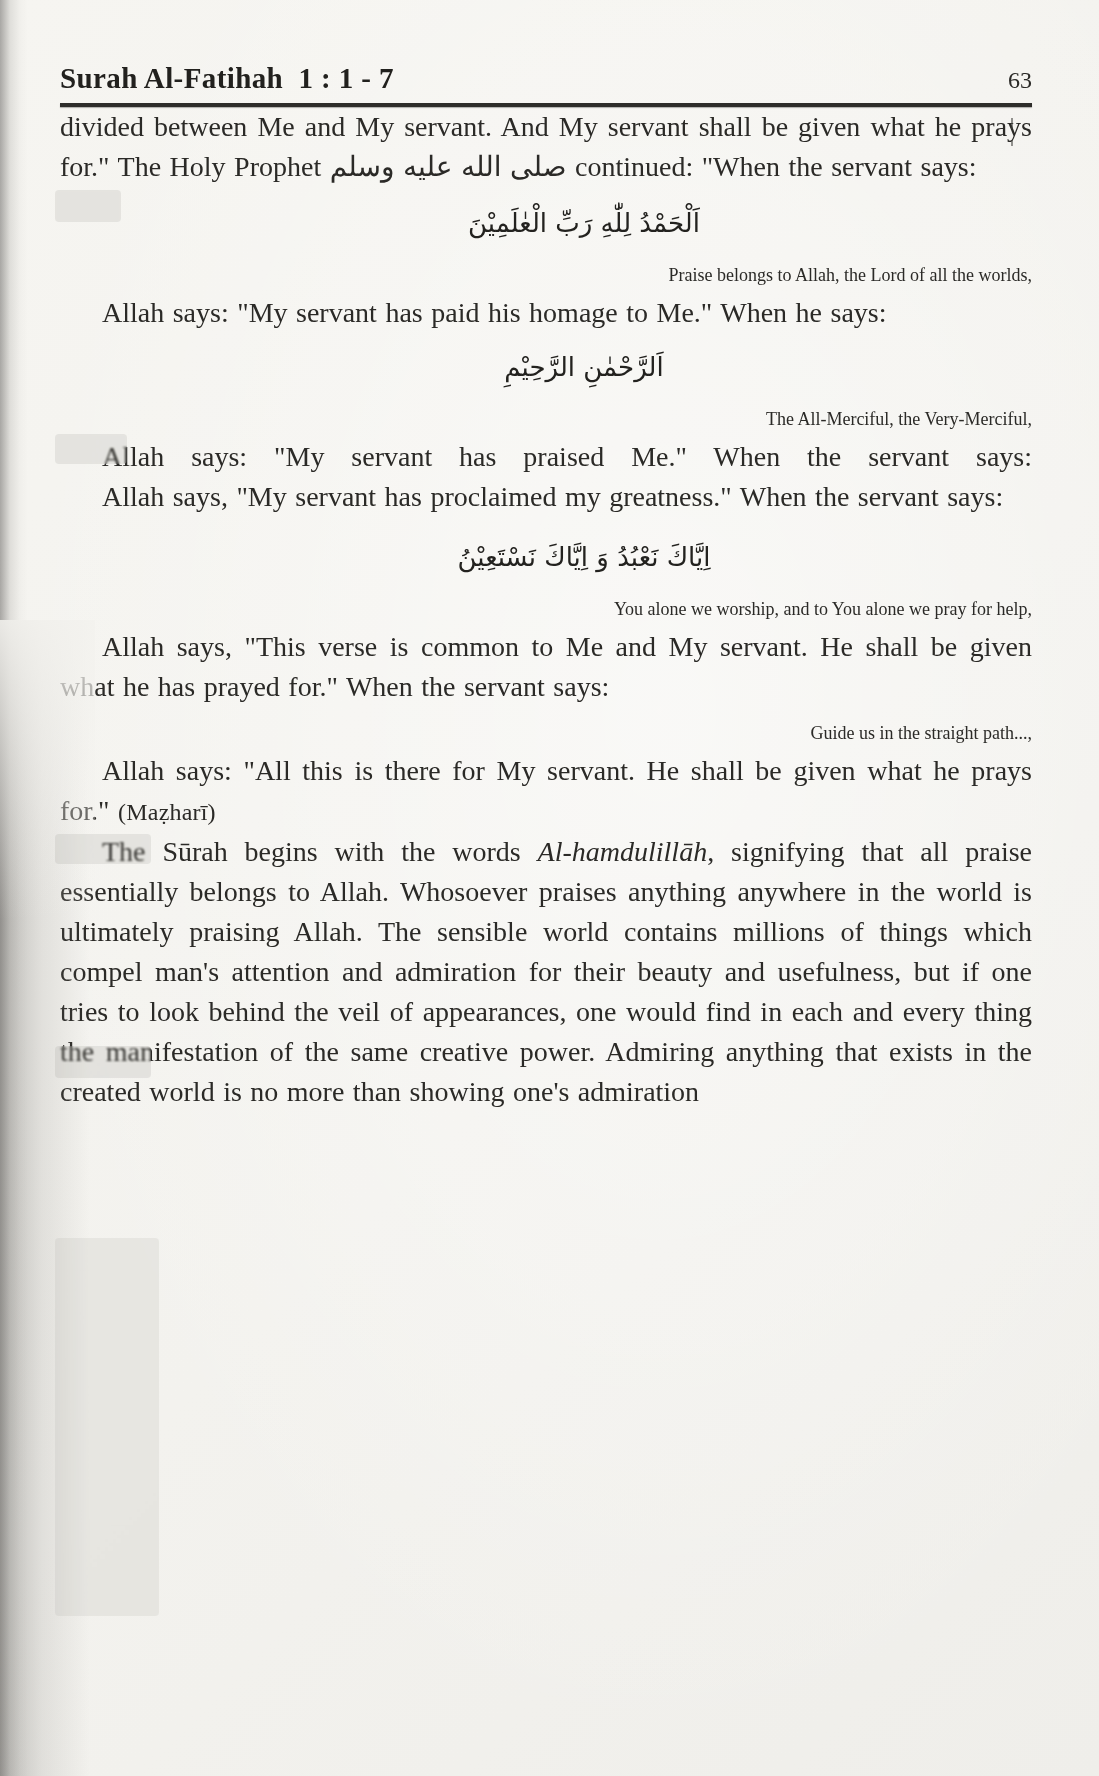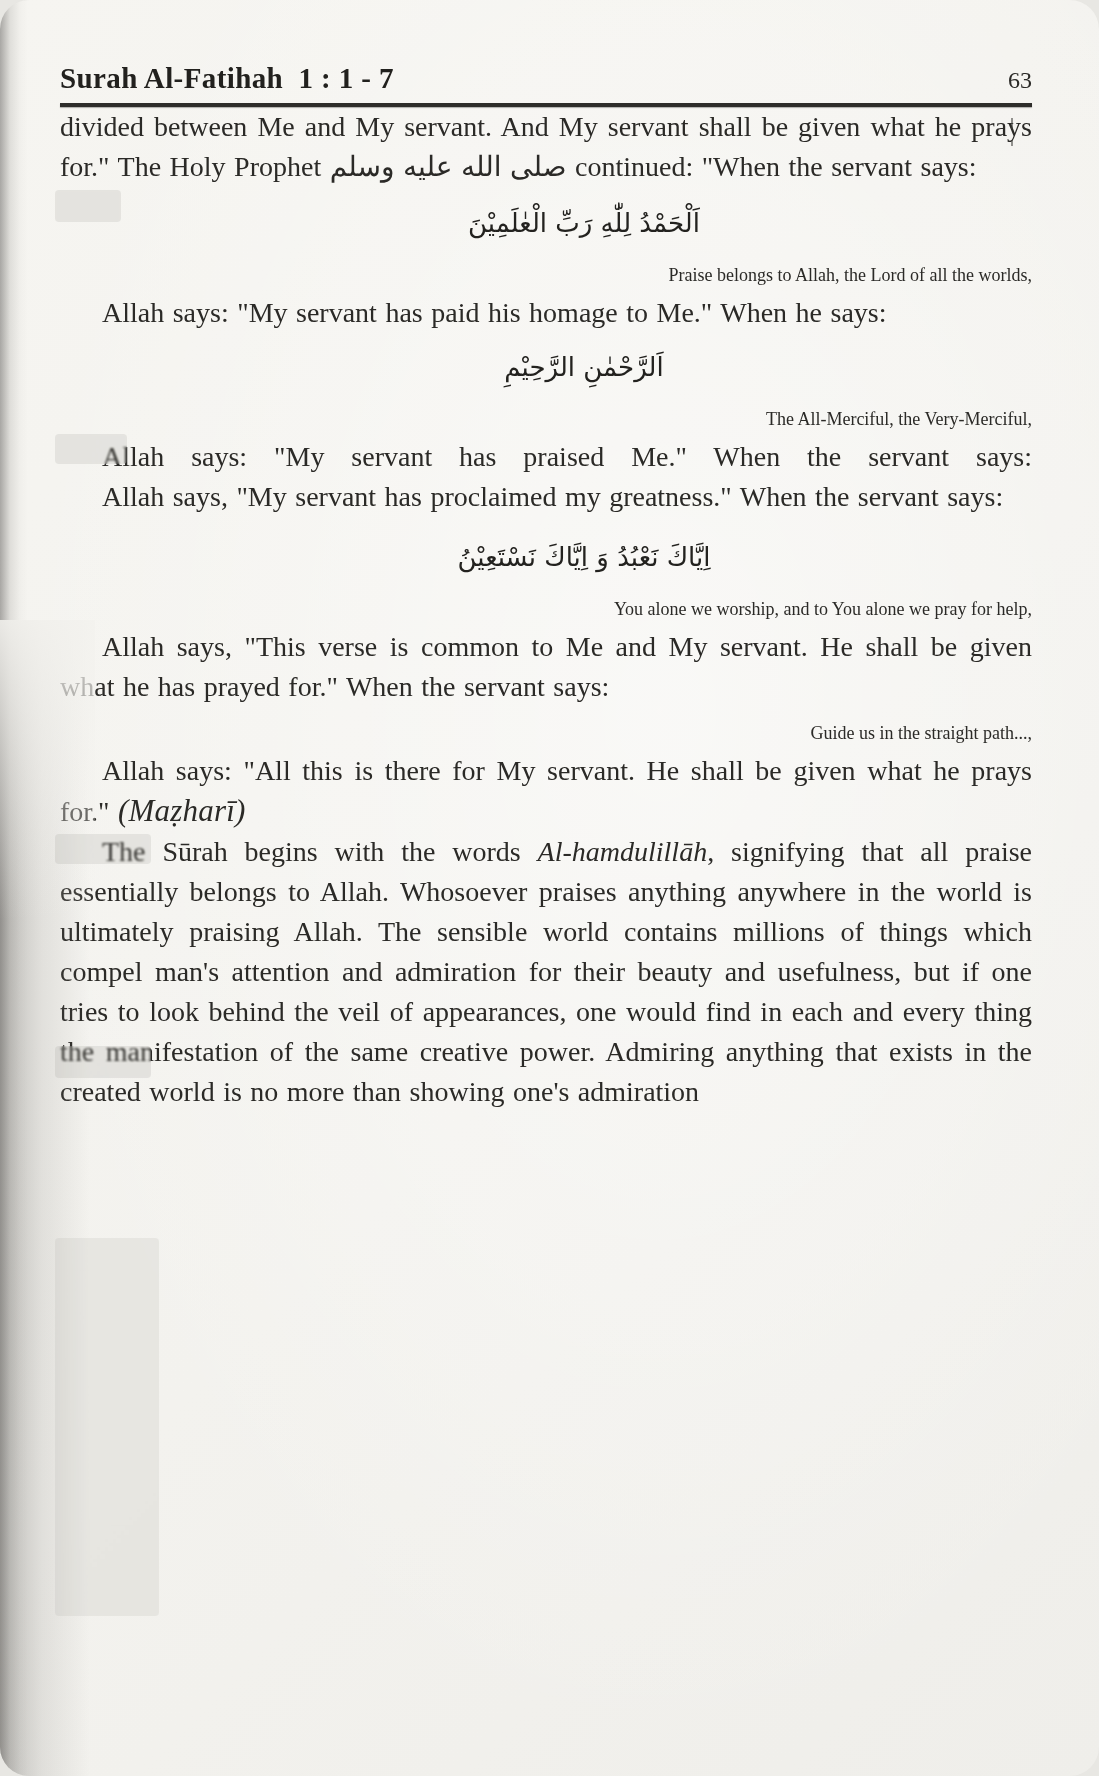--- a/index.html
+++ b/index.html
@@ -6,21 +6,20 @@
   .page {
     position:relative;
     width:1099px; height:1776px;
     margin:0 auto;
     background:
       radial-gradient(ellipse at 60% 40%, rgba(255,255,255,0.5), rgba(0,0,0,0) 70%),
       linear-gradient(135deg, #f6f5f1 0%, #f3f2ee 55%, #efeeea 100%);
     overflow:hidden;
     font-family:"Liberation Serif", serif;
     color:#2b2a27;
-    border-radius:29px;
   }
   .column {
     position:absolute; left:60px; top:0; width:972px; z-index:1;
   }
   .pheader {
     display:flex; justify-content:space-between; align-items:baseline;
     padding-top:62px;
   }
   .pheader .title {
     font-weight:bold; font-size:29px; letter-spacing:0.4px; white-space:pre;
@@ -54,21 +53,21 @@
     font-family:"DejaVu Sans", sans-serif;
     font-size:26px; line-height:64px;
     direction:rtl;
     transform:translateX(38px);
     color:#23221f;
   }
   .vtrans {
     font-size:18px; line-height:36px; margin-top:2px;
     text-align:right; color:#2b2a27;
   }
-  .source { font-size:31px; letter-spacing:0.2px;font-style:italic; }
+  .source { font-size:24px; letter-spacing:0.2px; }
   em.transl { font-style:italic;font-family:Liberation Serif, serif; }
   
   .overlay { position:absolute; pointer-events:none; z-index:2; }
   .edge-top {
     left:0; top:0; width:28px; height:1776px;
     background:linear-gradient(to right, rgba(92,90,88,0.50), rgba(120,118,114,0.18) 10px, rgba(160,158,154,0.06) 20px, rgba(0,0,0,0) 28px);
   }
   .gutter {
     left:0; top:620px; width:95px; height:1156px;
     background:linear-gradient(to right, rgba(116,114,110,0.42), rgba(140,138,134,0.18) 42px, rgba(0,0,0,0) 90px);

